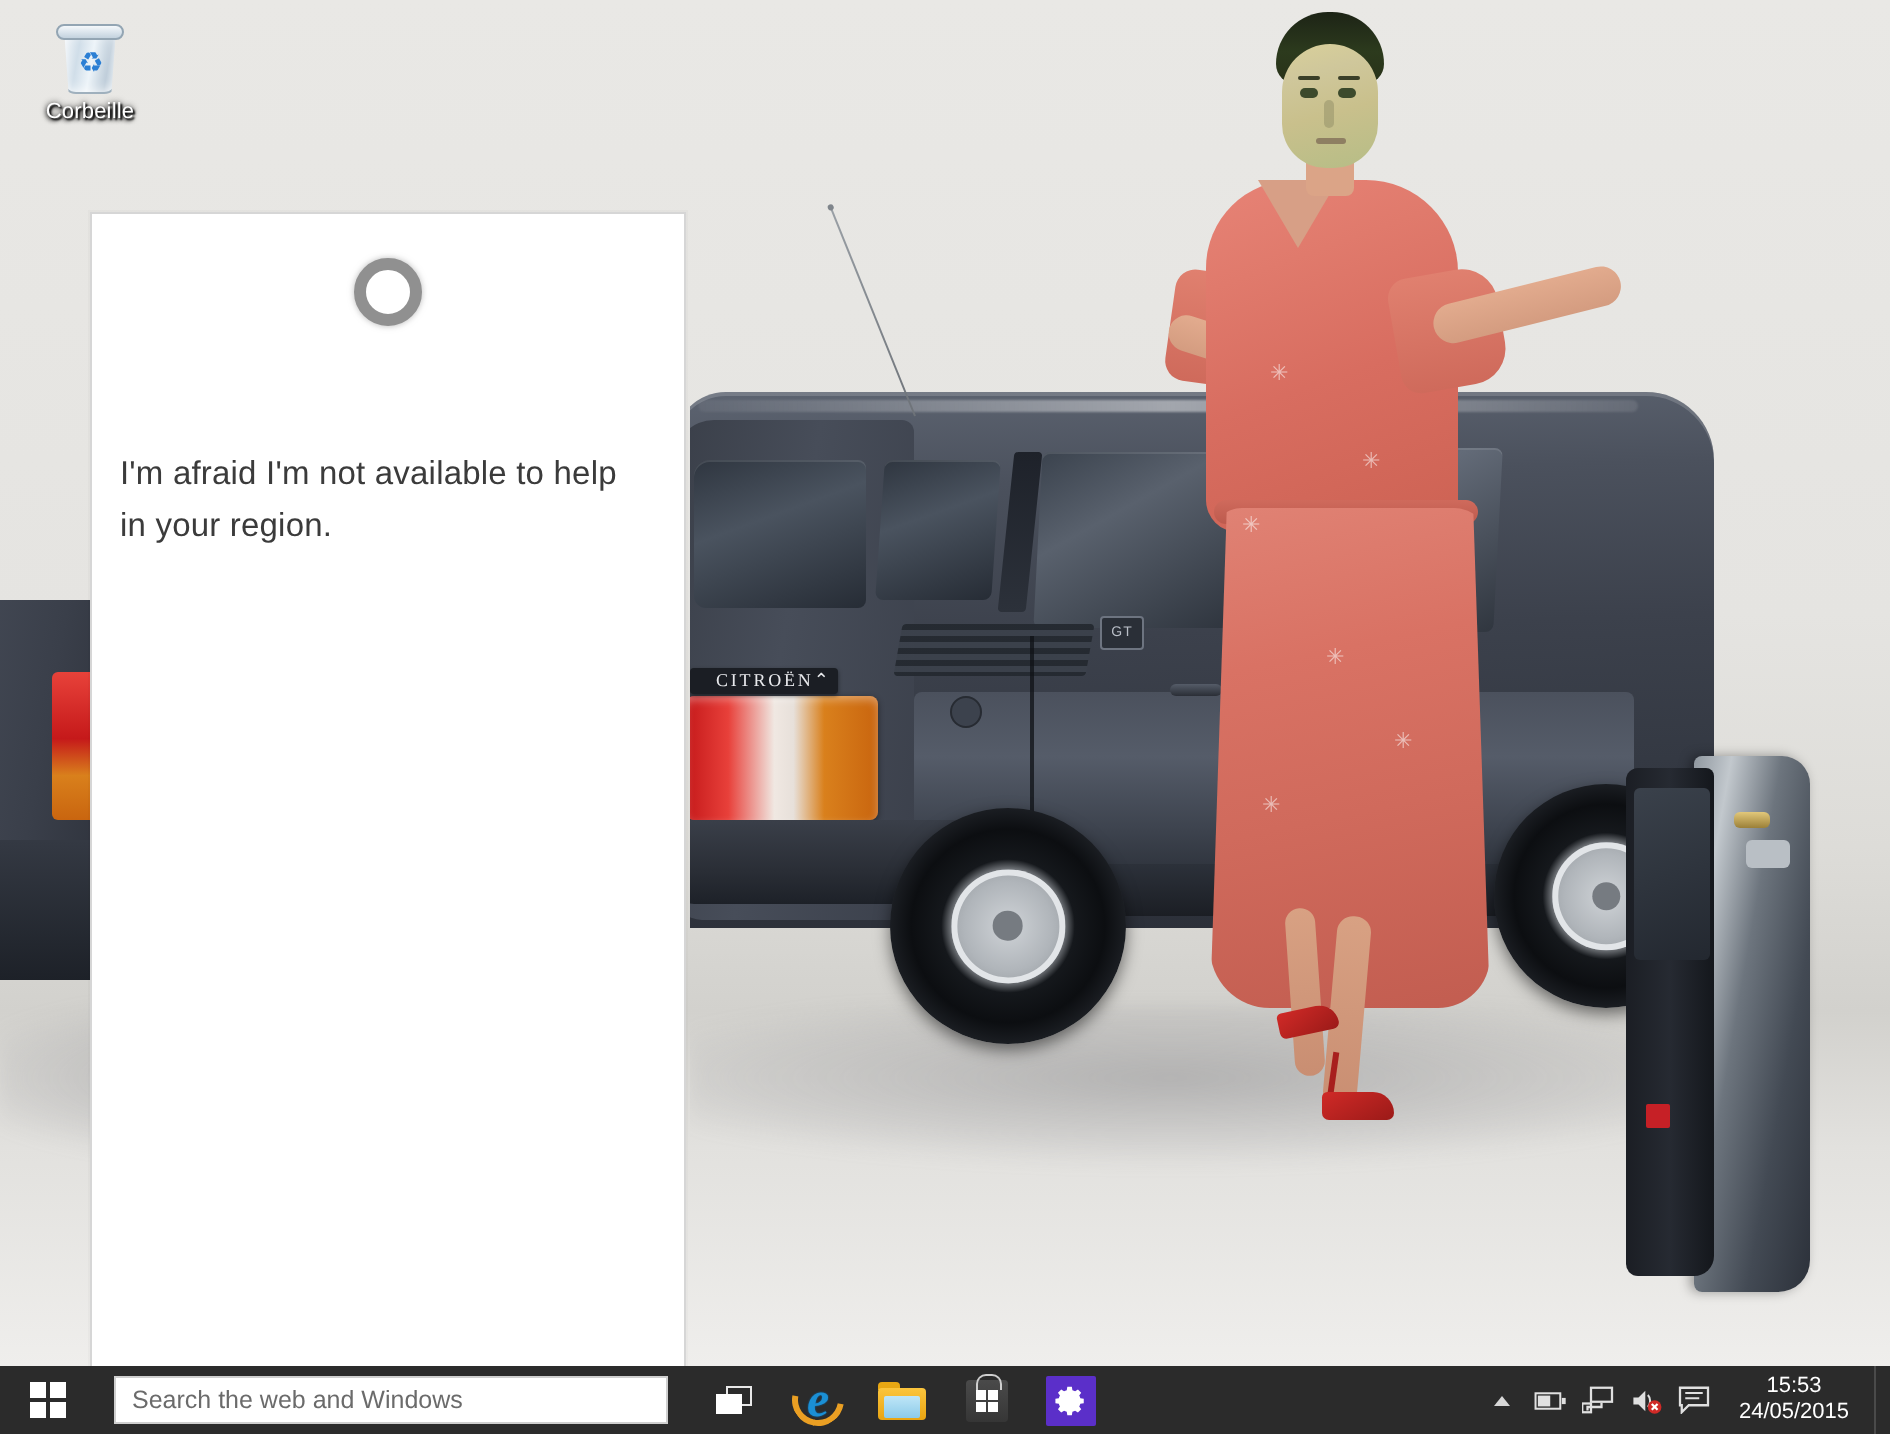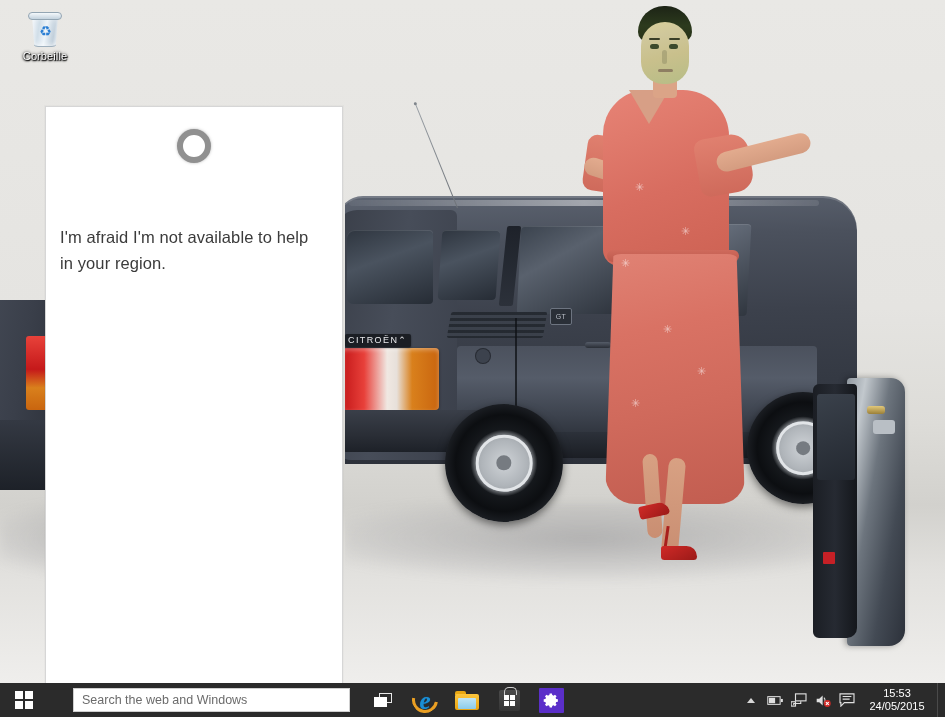--- a/index.html
+++ b/index.html
@@ -143,27 +143,27 @@
     width: 96px; height: 62px;
     border-radius: 4px;
     background: linear-gradient(90deg,
         #c5191a 0%, #e8403a 22%, #f0e8e2 46%, #e7e0da 56%, #d9801c 72%, #c9650f 100%);
     box-shadow: inset 0 2px 4px rgba(255,255,255,.35), 0 1px 3px rgba(0,0,0,.45);
   }
   
   .badge-citroen {
     position: absolute;
     left: 8px; top: 138px;
-    padding: 1px 5px 2px 3px;
+    padding: 1px 5px 2px 13px;
     background: #1b1e24;
     border-radius: 2px;
     color: #e8e9ec;
     font-size: 9px;
     letter-spacing: 1.4px;
-    font-family: Liberation Sans, sans-serif;
+    font-family: Liberation Serif, serif;
     white-space: nowrap;
     box-shadow: 0 1px 2px rgba(0,0,0,.5);
   }
   .badge-citroen .chev { font-size: 9px; letter-spacing: 0; }
 
   
   .bumper {
     position: absolute;
     left: 0px; top: 214px;
     width: 150px; height: 42px;
@@ -587,21 +587,21 @@
     width: 18px; height: 18px;
     display: grid;
     grid-template-columns: 8px 8px;
     grid-template-rows: 8px 8px;
     gap: 2px;
   }
   .winlogo i { background: #ffffff; display: block; }
 
   #search-box {
     width: 277px; height: 24px;
-    margin-left: 26px;
+    margin-left: 10px;
     background: #ffffff;
     border: 1px solid #cfcfcf;
     display: flex;
     align-items: center;
     padding: 0 8px;
     cursor: text;
   }
   #search-input {
     border: none;
     outline: none;

